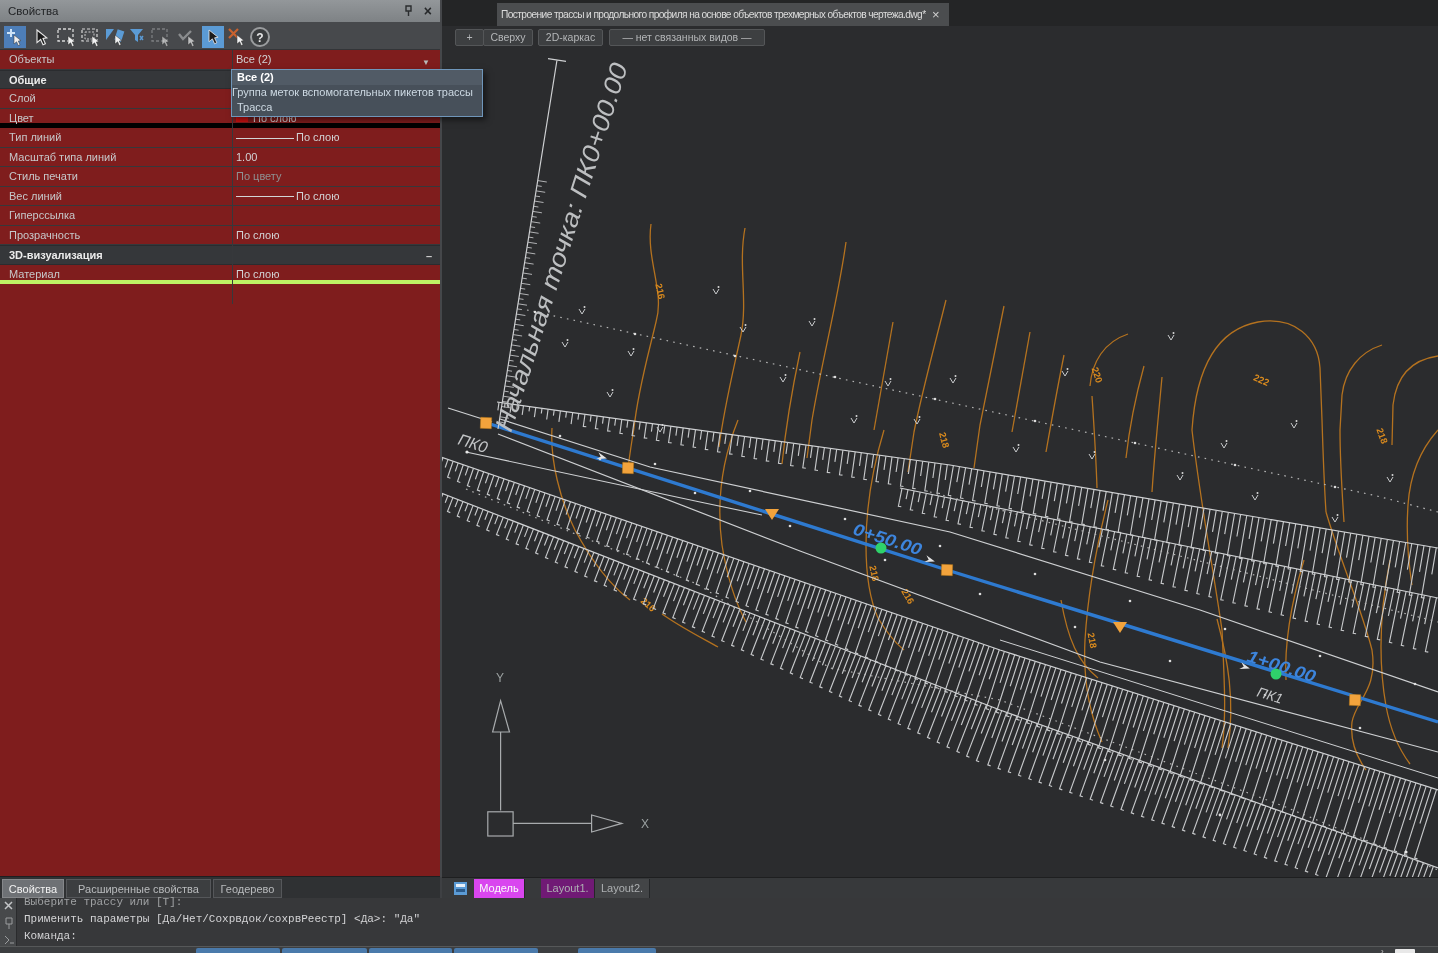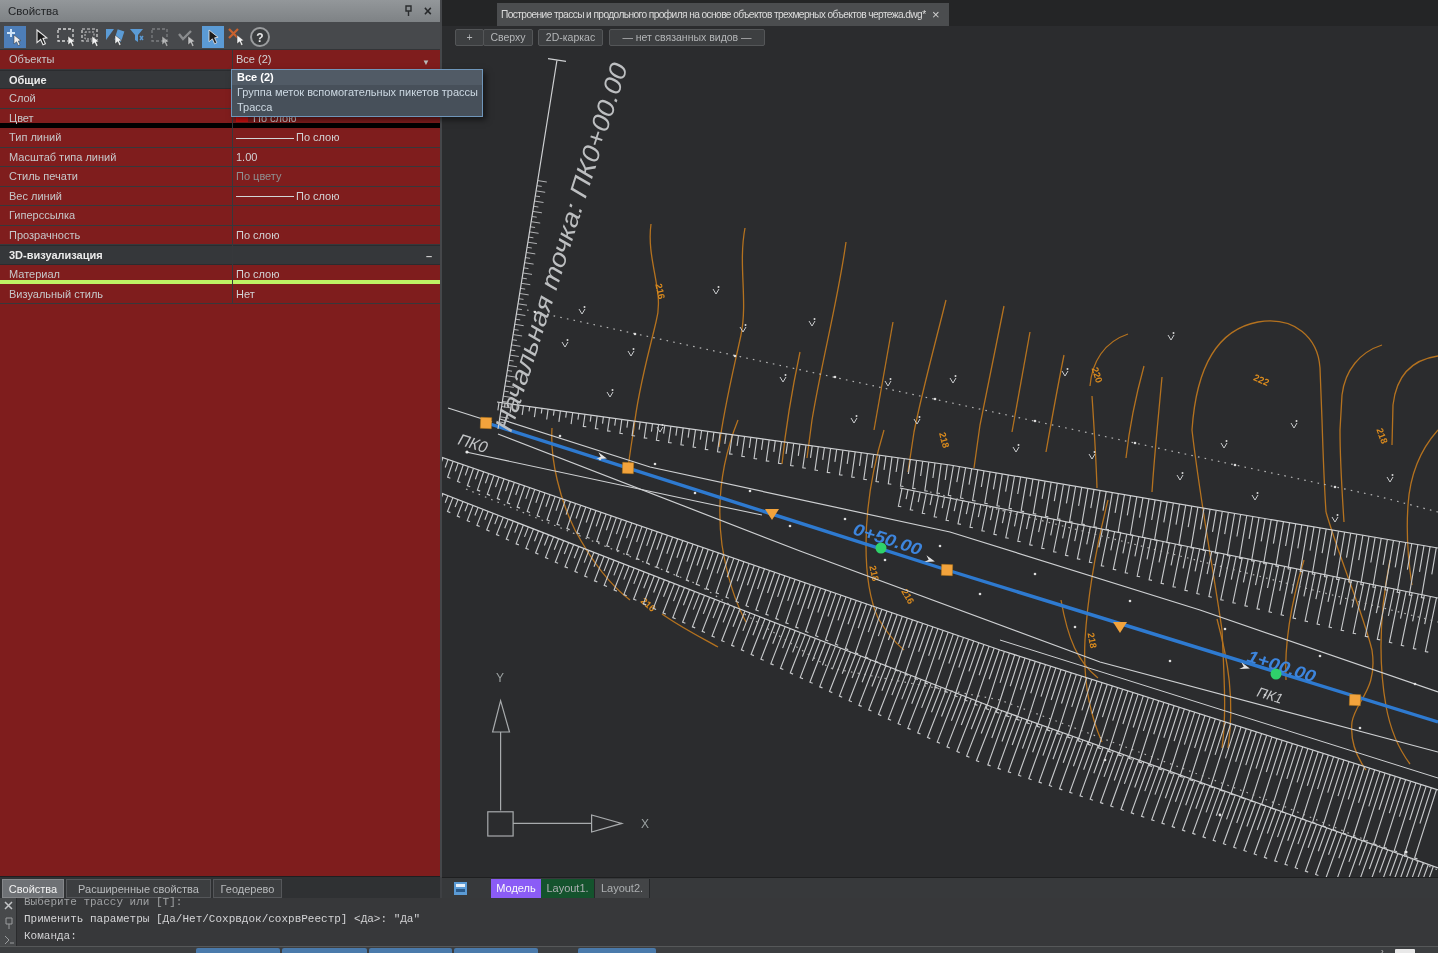--- a/index.html
+++ b/index.html
@@ -197,22 +197,22 @@
   <div class="vbtn" style="left:13px;width:29px">+</div>
   <div class="vbtn" style="left:41px;width:50px">Сверху</div>
   <div class="vbtn" style="left:96px;width:65px">2D-каркас</div>
   <div class="vbtn" style="left:167px;width:156px">— нет связанных видов —</div>
   <div id="laytabs">
     <svg style="position:absolute;left:12px;top:4px" width="13" height="13">
         <rect x="0" y="0" width="13" height="13" fill="#5b9bd5"></rect>
         <rect x="2" y="2" width="9" height="3" fill="#e8f0f8"></rect>
         <rect x="2" y="7" width="9" height="3" fill="#2a5a8a"></rect>
       </svg>
-    <div class="ltab" style="left:49px;width:50px;background:#8b5cf6;color:#fafafa">Модель</div>
-    <div class="ltab" style="left:99px;width:53px;background:#14532d;color:#adb0b2">Layout1.</div>
+    <div class="ltab" style="left:32px;width:50px;background:#d946ef;color:#fafafa">Модель</div>
+    <div class="ltab" style="left:99px;width:53px;background:#701a75;color:#adb0b2">Layout1.</div>
     <div class="ltab" style="left:153px;width:54px;background:#434547;color:#adb0b2">Layout2.</div>
   </div>
 </div>
 <div id="panel">
   <div id="ptitle">Свойства
     <svg style="position:absolute;right:26px;top:5px" width="11" height="12" viewBox="0 0 11 12">
         <path d="M3,1 h5 v5 h-5 z M5.5,6 v5" stroke="#2a2c2e" stroke-width="1.4" fill="none"></path>
       </svg>
     <span style="position:absolute;right:8px;top:0;color:#26282a;font-size:14px;font-weight:bold">×</span>
   </div>
@@ -317,24 +317,20 @@
       <span style="position:absolute;left:236px;color:#d2d4d6"></span>
     </div>
     <div style="position:absolute;left:0;top:225.9px;width:440px;height:19.5px;border-bottom:1px solid #36383b;box-sizing:border-box;line-height:18.5px">
       <span style="position:absolute;left:9px;color:#c6c8ca">Прозрачность</span>
       <span style="position:absolute;left:236px;color:#d2d4d6">По слою</span>
     </div>
     <div style="position:absolute;left:0;top:245.4px;width:440px;height:19.5px;background:#35373a;border-top:1px solid #2a2c2f;border-bottom:1px solid #2a2c2f;box-sizing:border-box;font-weight:bold;color:#ececec;line-height:18px;padding-left:9px">3D-визуализация<span style="position:absolute;right:8px;top:1px;color:#cfcfcf;font-weight:bold">–</span></div>
     <div style="position:absolute;left:0;top:264.9px;width:440px;height:19.5px;border-bottom:4px solid #bef264;box-sizing:border-box;line-height:18.5px">
       <span style="position:absolute;left:9px;color:#c6c8ca">Материал</span>
       <span style="position:absolute;left:236px;color:#d2d4d6">По слою</span>
-    </div>
-    <div style="position:absolute;left:0;top:284.5px;width:440px;height:19.5px;border-bottom:1px solid #36383b;box-sizing:border-box;line-height:18.5px">
-      <span style="position:absolute;left:9px;color:#c6c8ca">Визуальный стиль</span>
-      <span style="position:absolute;left:236px;color:#d2d4d6">Нет</span>
     </div>
   <div id="pdiv"></div>
   <div id="ptabs">
     <div class="ptab" style="left:2px;width:62px;background:#6e7175;color:#f2f2f2;border-color:#85878a">Свойства</div>
     <div class="ptab" style="left:66px;width:145px;background:#3c3e40;color:#b9bbbd">Расширенные свойства</div>
     <div class="ptab" style="left:213px;width:69px;background:#3c3e40;color:#b9bbbd">Геодерево</div>
   </div>
 </div>
 <div id="cmd">
   <div id="cmdstrip"><svg width="17" height="48">
@@ -350,15 +346,15 @@
   <div class="sseg" style="left:196px;width:84px"></div>
   <div class="sseg" style="left:282px;width:85px"></div>
   <div class="sseg" style="left:369px;width:83px"></div>
   <div class="sseg" style="left:454px;width:84px"></div>
   <div class="sseg" style="left:578px;width:78px"></div>
   <span style="position:absolute;left:1381px;top:0;color:#c8c8c8;font-size:8px">›</span>
   <div style="position:absolute;left:1395px;top:2px;width:20px;height:5px;background:#e8e8e8;border-radius:1px"></div>
 </div>
 <div id="popup">
   <div style="height:15px;line-height:15px;padding-left:5px;background:#515b66;color:#ffffff;font-weight:bold">Все (2)</div>
-  <div style="height:15px;line-height:15px;padding-left:5px;color:#cdd9e3;white-space:nowrap;overflow:hidden">Группа меток вспомогательных пикетов трассы</div>
+  <div style="height:15px;line-height:15px;color:#cdd9e3;white-space:nowrap;overflow:hidden">Группа меток вспомогательных пикетов трассы</div>
   <div style="height:15px;line-height:15px;padding-left:5px;color:#cdd9e3">Трасса</div>
 </div>
 
 </body></html>

